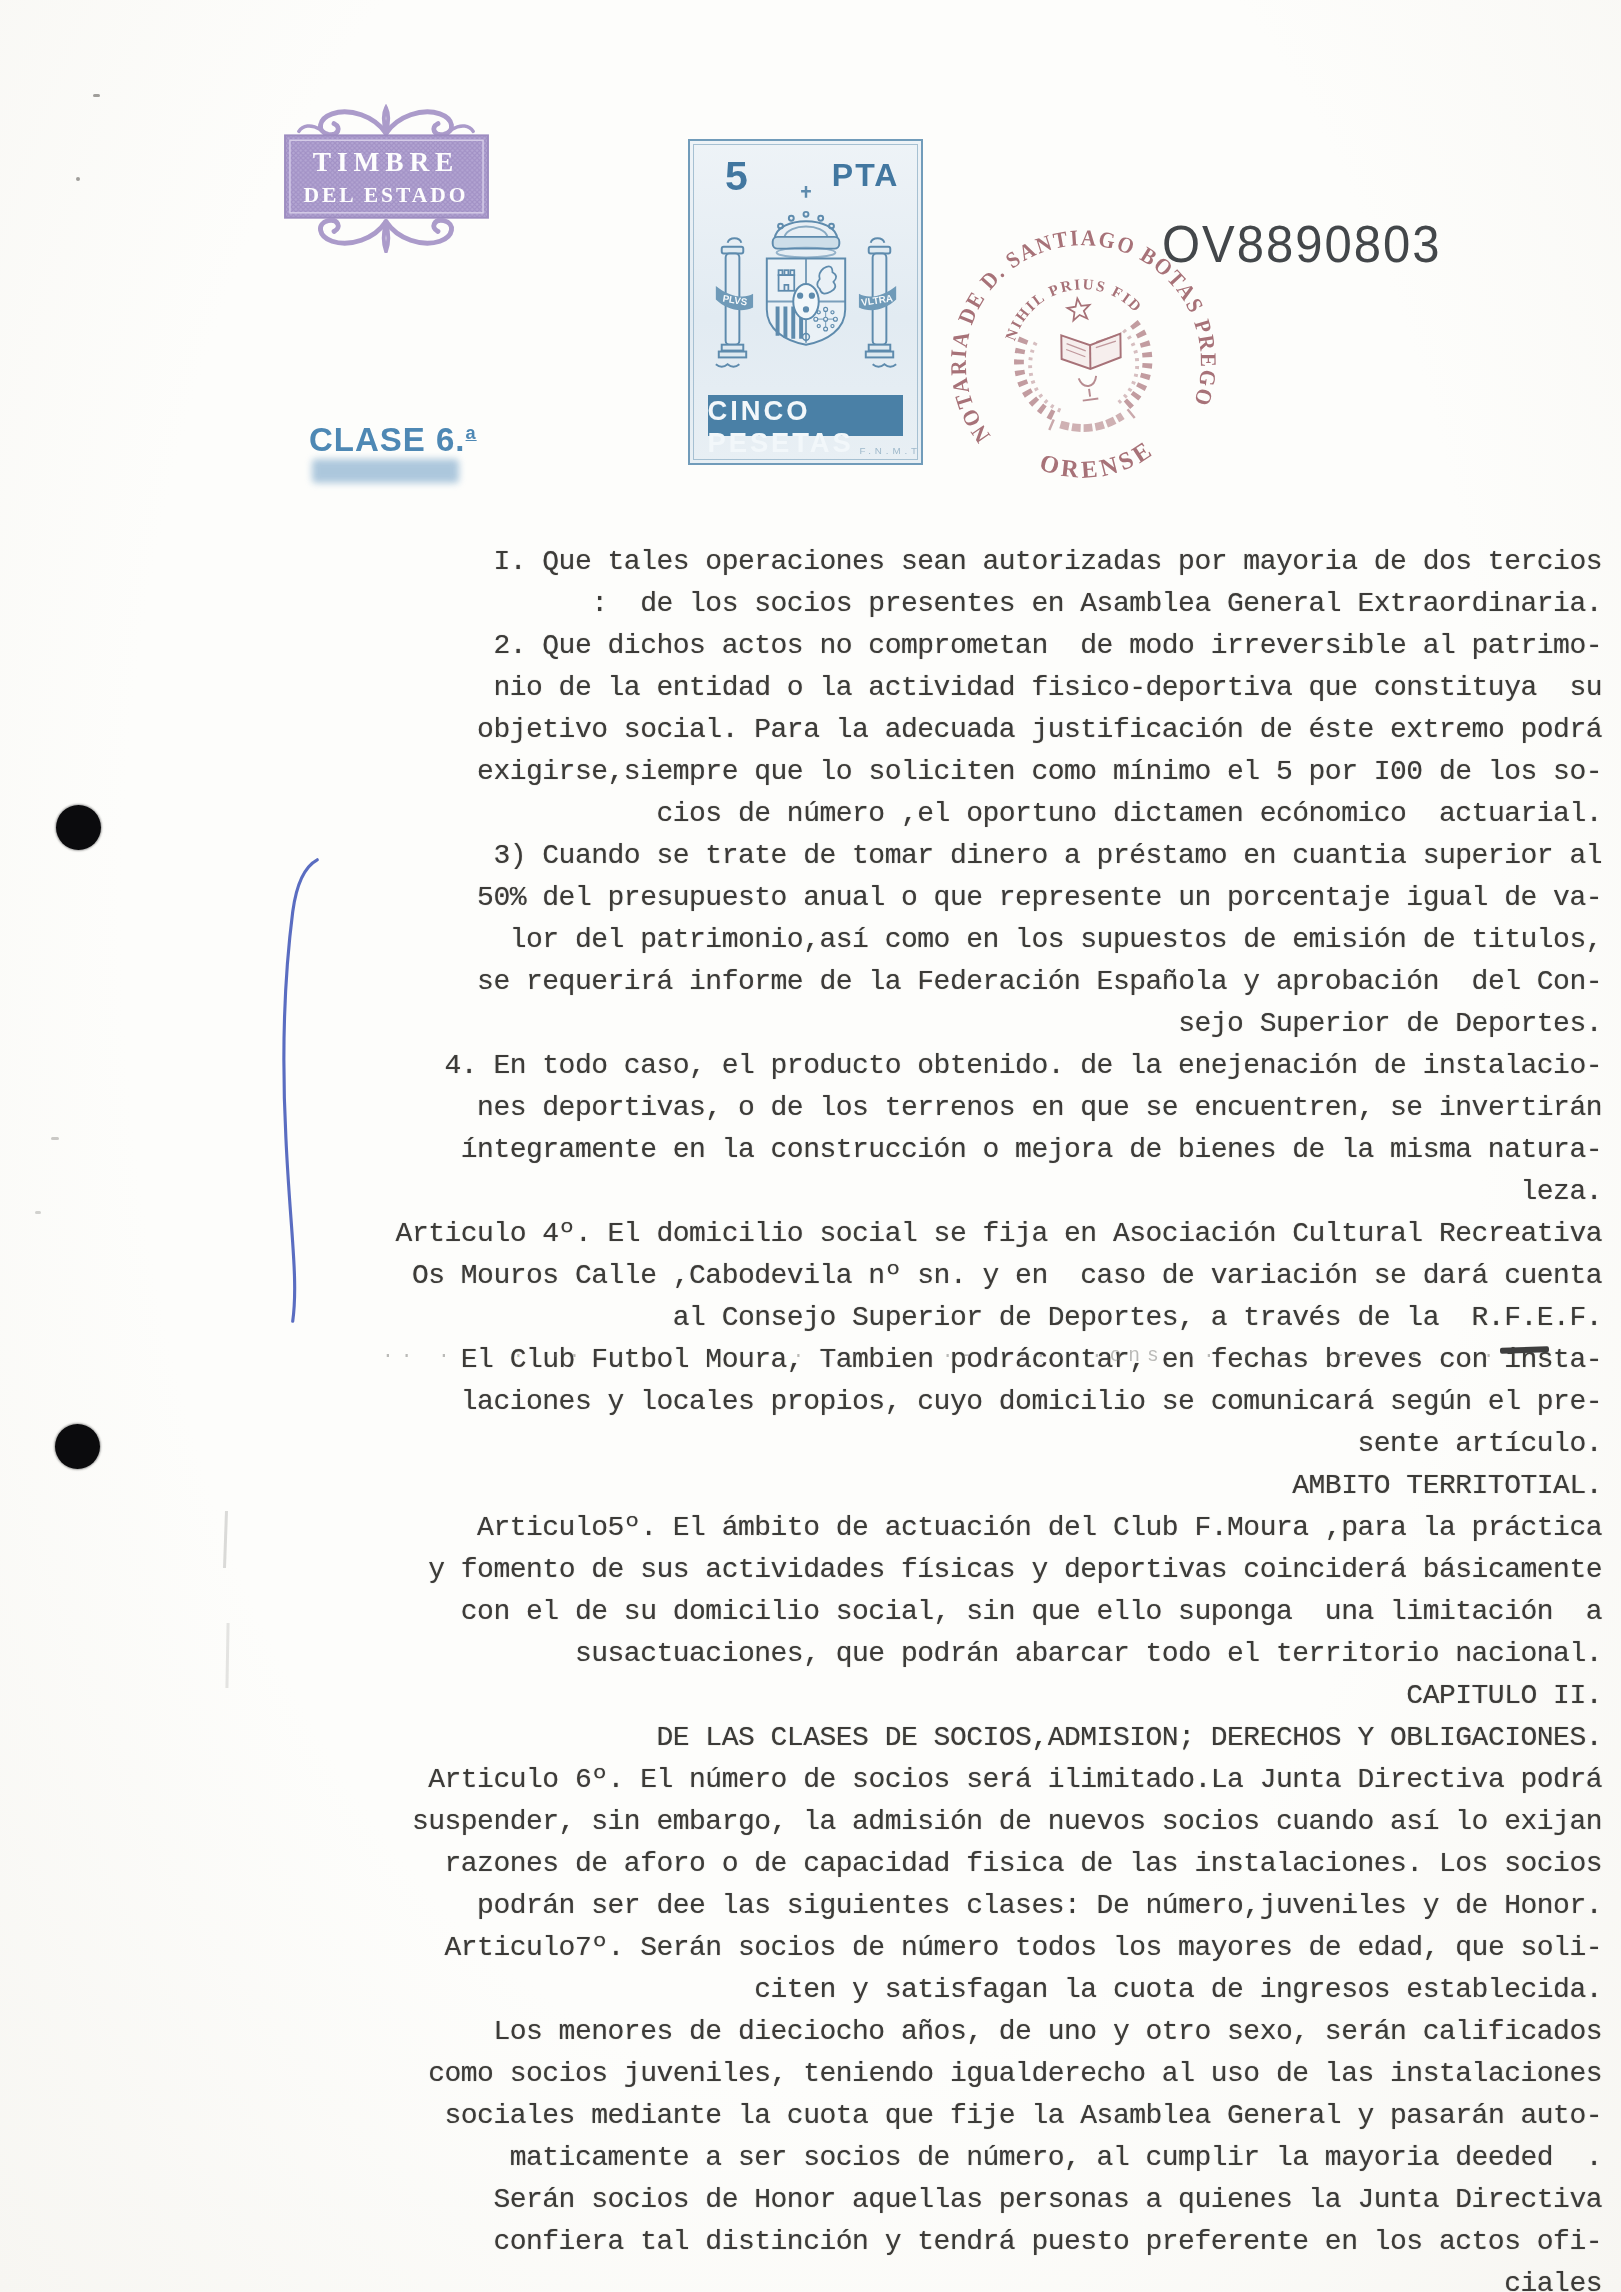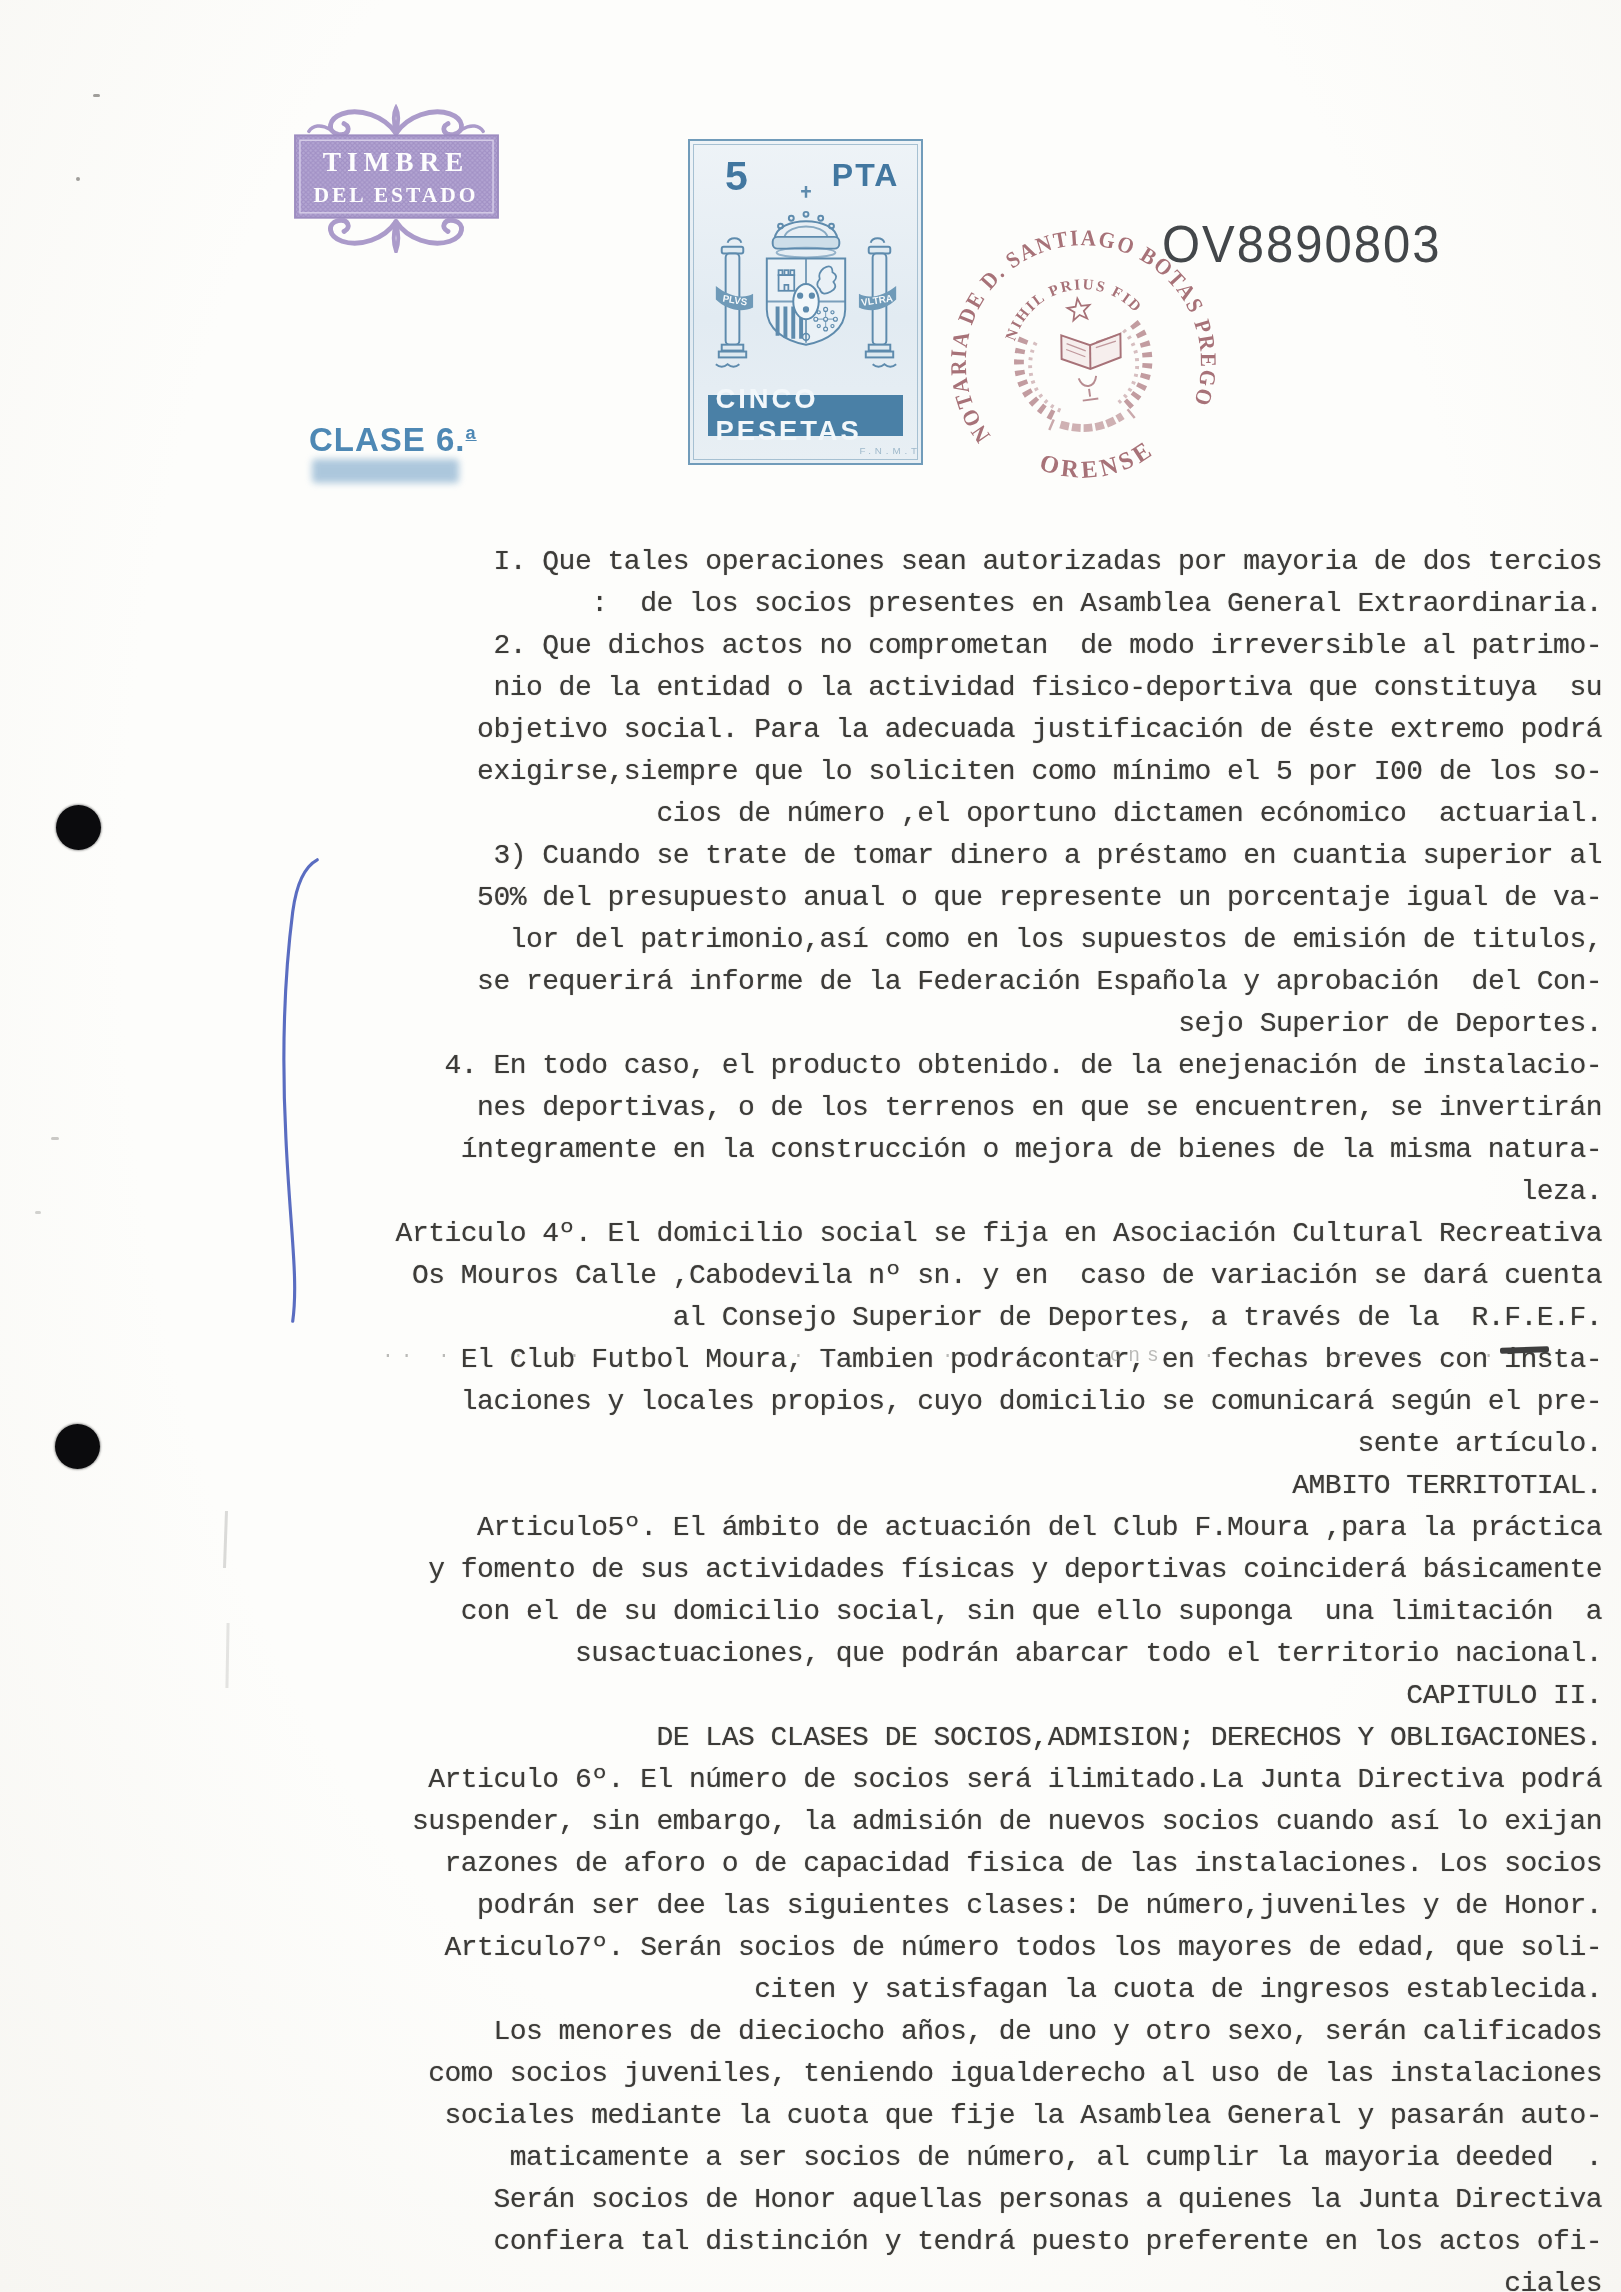--- a/index.html
+++ b/index.html
@@ -11,33 +11,33 @@
   
   .typebody{
     position:absolute;left:230px;top:541px;width:1372px;
     font-family:"Liberation Mono","DejaVu Sans Mono",monospace;
     font-size:28px;line-height:42px;color:#3c3b38;
     white-space:pre;letter-spacing:-0.5px;
     text-shadow:0 0 1px rgba(60,58,55,.55);
   }
   .tline{height:42px;text-align:right;}
   
-  .timbre{position:absolute;left:291px;top:104px;width:211px;height:149px;}
+  .timbre{position:absolute;left:281px;top:104px;width:211px;height:149px;}
   
   .fiscal{
     position:absolute;left:688px;top:139px;width:235px;height:326px;
     background:linear-gradient(180deg,#eef3f7 0%,#e2ebf2 55%,#e8eff4 100%);
     border:2.9px solid #719cba;box-sizing:border-box;
   }
   .fiscal-inner{position:absolute;inset:2.9px;border:1px solid #a6c0d2;}
   .fiscal-value{position:absolute;left:35px;top:11.8px;font-weight:bold;font-size:41px;color:#4277a0;}
   .fiscal-cur{position:absolute;right:21.6px;top:15.7px;font-weight:bold;font-size:32px;letter-spacing:2px;color:#4277a0;text-align:center;}
   .fiscal-banner{
     position:absolute;left:17.6px;right:17.6px;bottom:27.4px;height:41px;
-    background:#4a80a6;display:flex;align-items:center;justify-content:center;padding-left:8px;
+    background:#4a80a6;display:flex;align-items:flex-start;justify-content:center;
   }
   .fiscal-banner span{color:#f2f7fa;font-weight:bold;font-size:27.4px;letter-spacing:2.9px;}
   .fiscal-mint{position:absolute;bottom:6.9px;width:100%;text-align:right;font-size:9.8px;letter-spacing:3.9px;color:#9fb9cb;}
   
   .notary{position:absolute;left:936px;top:213px;width:294px;height:294px;opacity:.88;transform:rotate(-8deg);}
   .serial{
     position:absolute;left:1162px;top:216px;
     font-size:49px;font-weight:500;letter-spacing:2px;color:#43474a;
     transform:scaleY(1.04);
   }

